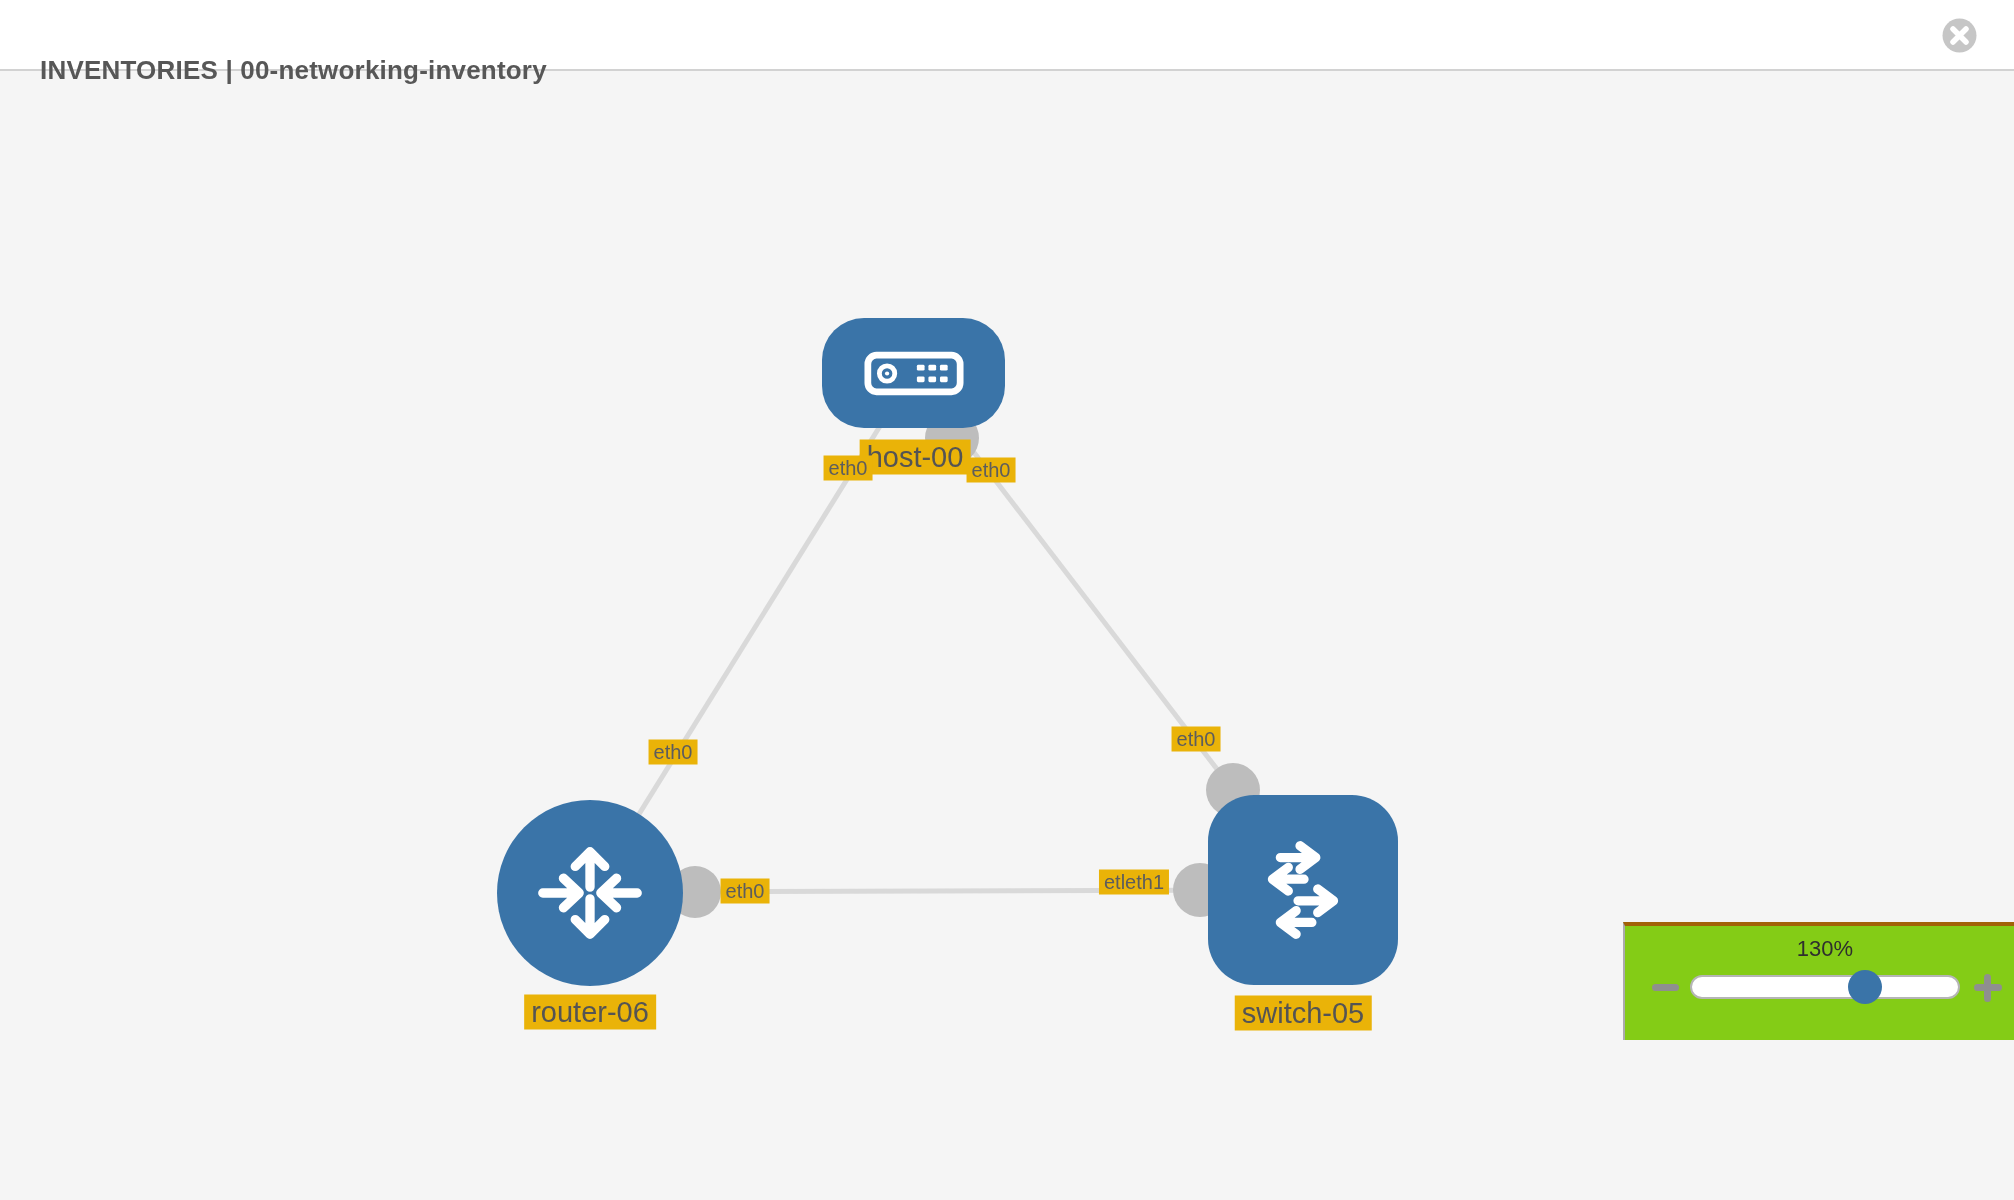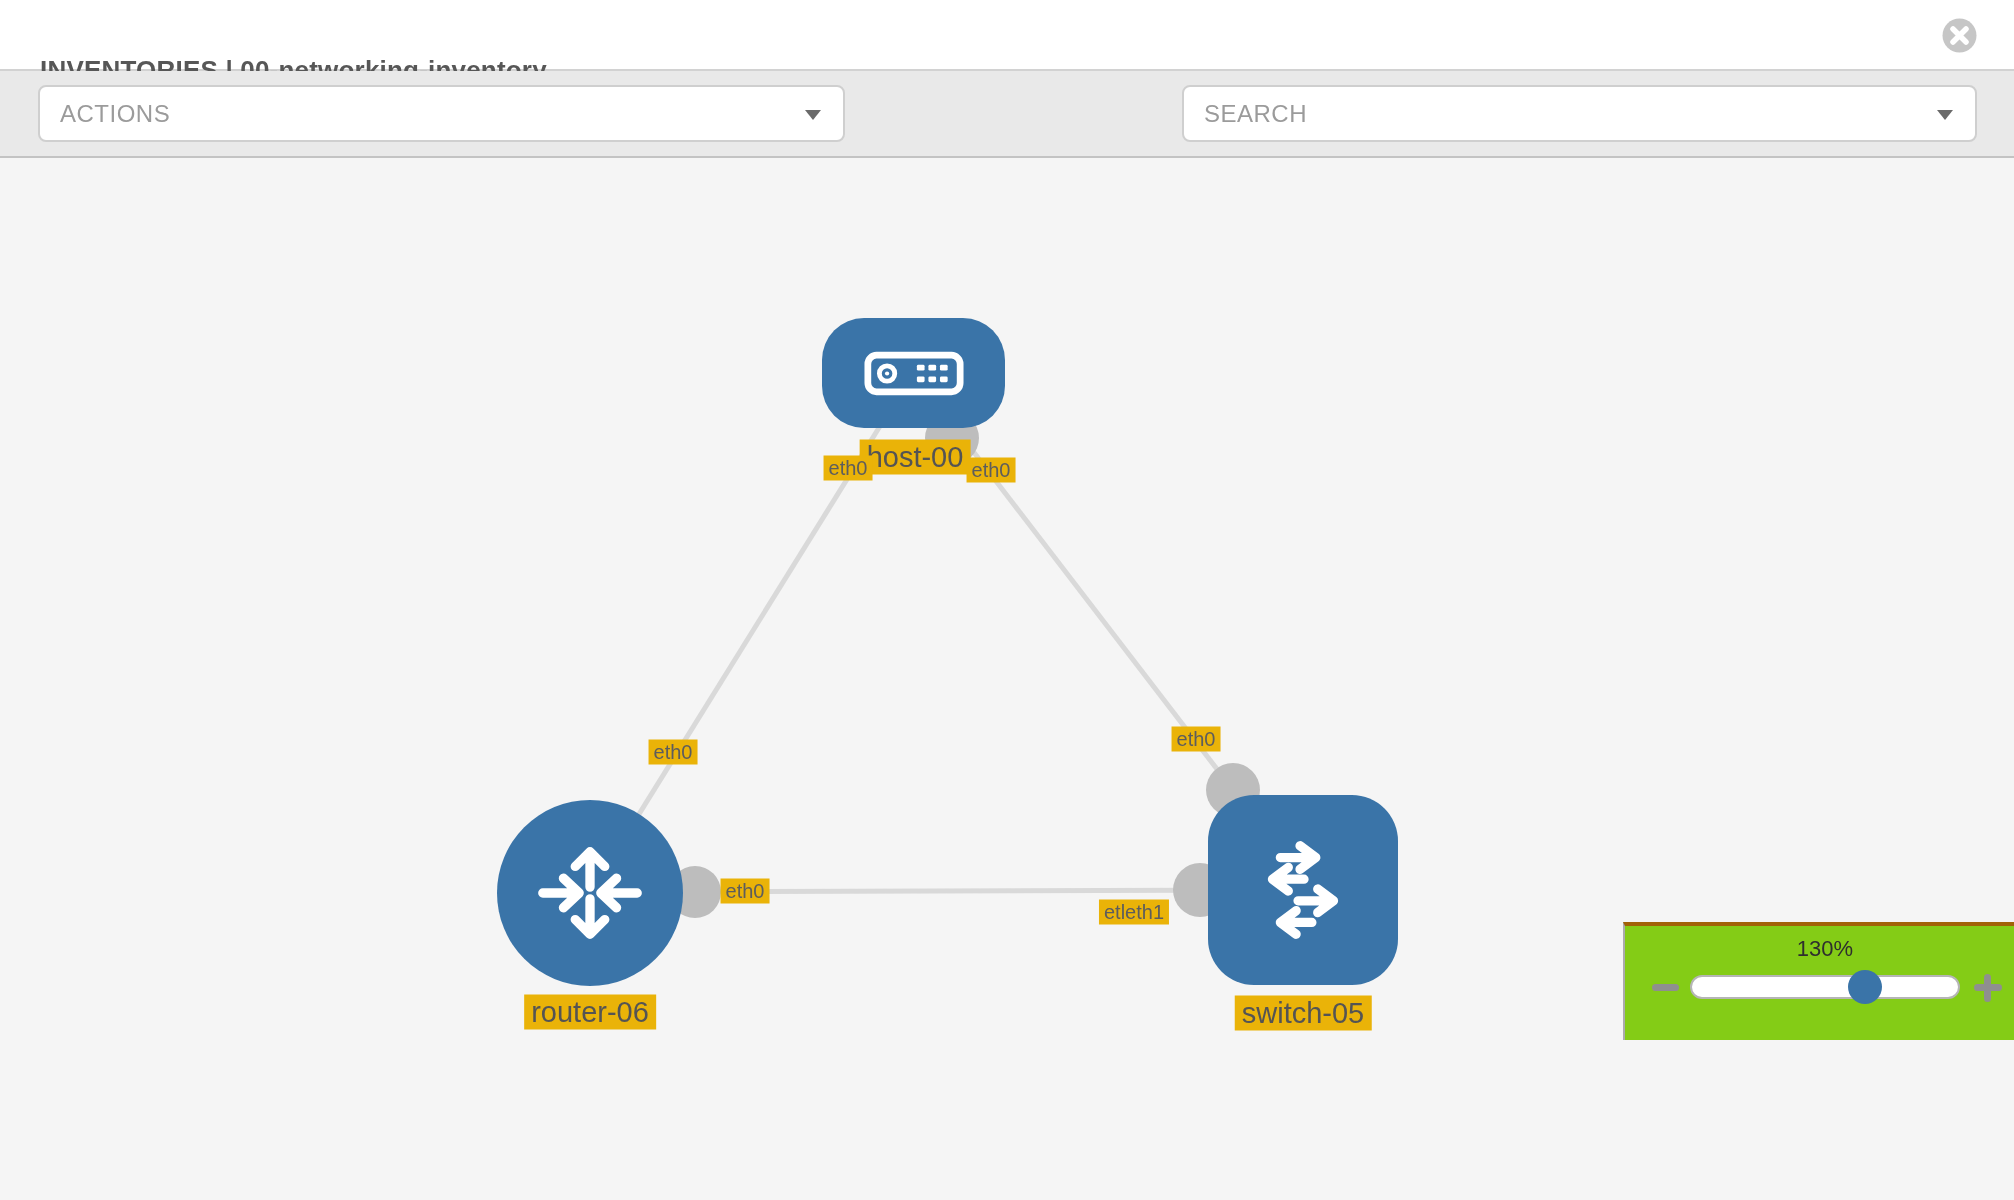--- a/index.html
+++ b/index.html
@@ -54,21 +54,21 @@
 
   
   .lb-host   { left:915px; top:297px; }
   .lb-router { left:590px; top:852px; }
   .lb-switch { left:1303px; top:853px; }
   .if-host-l { left:848px;  top:308px; }
   .if-host-r { left:991px;  top:310px; }
   .if-mid-a  { left:673px;  top:592px; }
   .if-mid-b  { left:1196px; top:579px; }
   .if-c-l    { left:745px;  top:731px; }
-  .if-c-r    { left:1134px; top:752px; }
+  .if-c-r    { left:1134px; top:722px; }
 
   
   .zoom-panel { position:absolute; left:1623px; top:922px; width:391px; height:118px;
     background:#84cc16; border-top:4px solid #a16207; border-left:2px solid #ababab;
     z-index:5; }
   .zoom-level { position:absolute; left:65px; top:10px; width:270px; text-align:center;
     font-size:22px; color:#2e2e2e; }
   .zoom-track { position:absolute; left:65px; top:49px; width:270px; height:24px;
     background:#ffffff; border:2px solid #b5b5b5; border-radius:12px; cursor:pointer; }
   .zoom-thumb { position:absolute; left:156px; top:-7px; width:34px; height:34px;
@@ -88,48 +88,20 @@
   <div class="header">
     <div class="title">INVENTORIES | 00-networking-inventory</div>
     <div class="close-btn">
       <svg width="35" height="35" viewBox="0 0 35 35">
         <circle cx="17.5" cy="17.5" r="17" fill="#c6c6c6"></circle>
         <path d="M11 11 L24 24 M24 11 L11 24" stroke="#ffffff" stroke-width="5.5" stroke-linecap="round"></path>
       </svg>
     </div>
   </div>
 
-  <div class="toolbar">
-    <div class="dropdown dropdown-actions">
-      <span class="ph">ACTIONS</span>
-      <span class="caret"></span>
-    </div>
-
-    <svg class="tool-icon tool-wrench" viewBox="0 0 32 32">
-      <g fill="none" stroke="#8a8a8a" stroke-linecap="round">
-        <circle cx="22" cy="10" r="6" stroke-width="4.5" stroke-dasharray="26.7 11"></circle>
-        <line x1="18.5" y1="14" x2="7.5" y2="25" stroke-width="6.5"></line>
-      </g>
-      <circle cx="7.5" cy="25" r="1.8" fill="#e9e9e9"></circle>
-    </svg>
-
-    <svg class="tool-icon tool-key" viewBox="0 0 32 32">
-      <g fill="none" stroke="#8a8a8a" stroke-linecap="round">
-        <circle cx="10.5" cy="9.5" r="4.8" stroke-width="3.8"></circle>
-        <line x1="14.2" y1="13.2" x2="25" y2="24" stroke-width="4.2"></line>
-        <line x1="21.5" y1="20.5" x2="19" y2="23" stroke-width="3.4"></line>
-        <line x1="25.2" y1="24.2" x2="22.7" y2="26.7" stroke-width="3.4"></line>
-      </g>
-    </svg>
-
-    <div class="dropdown dropdown-search">
-      <input placeholder="SEARCH" style="">
-      <span class="caret"></span>
-    </div>
-  </div>
 
   <div class="canvas">
 
     <svg class="links-svg" viewBox="0 0 2014 1040">
 
       <line x1="913" y1="213" x2="590" y2="733" stroke="#d9d9d9" stroke-width="5"></line>
       <line x1="913" y1="213" x2="1233" y2="630" stroke="#d9d9d9" stroke-width="5"></line>
       <line x1="590" y1="732" x2="1303" y2="730" stroke="#d9d9d9" stroke-width="5"></line>
 
       <circle cx="952" cy="278" r="27" fill="#bdbdbd"></circle>

